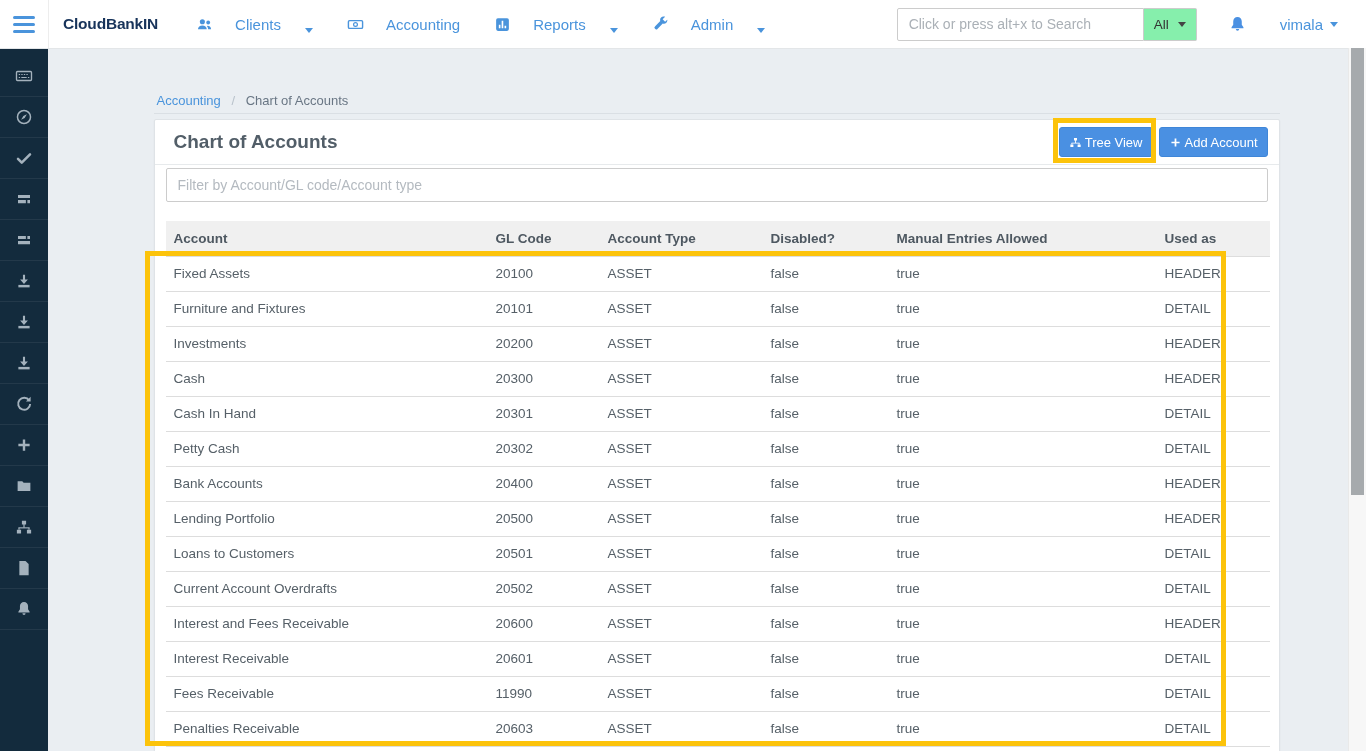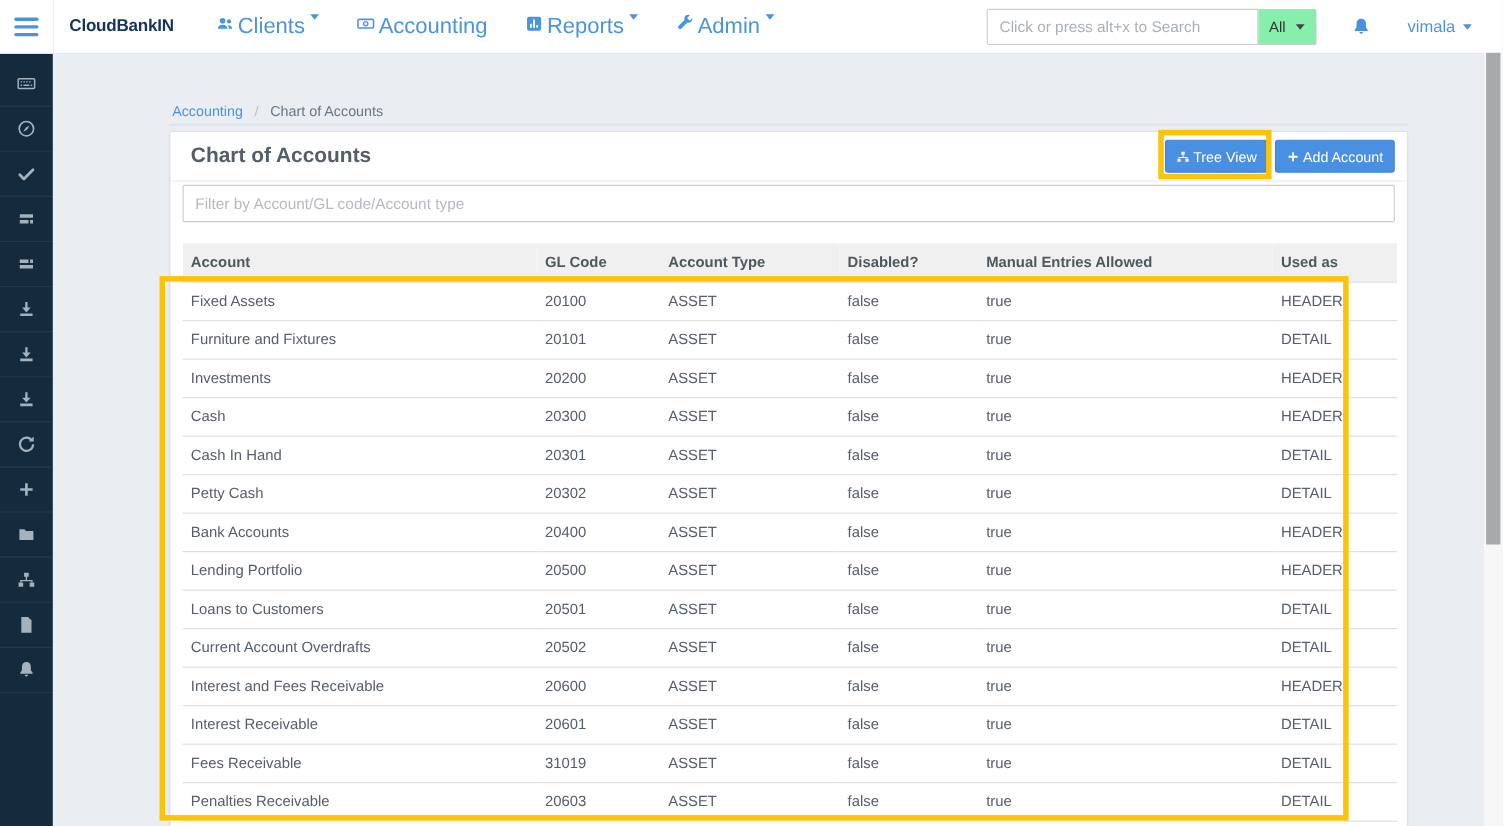--- a/index.html
+++ b/index.html
@@ -12,21 +12,21 @@
   .icon svg{ display:block; }
 
   
   .topbar{ position:absolute; top:0; left:0; right:0; height:48px; background:#fff;
            border-bottom:1px solid #e3e6e8; display:flex; align-items:center; z-index:30; }
   .hamburger{ width:48px; height:48px; display:flex; flex-direction:column; justify-content:center;
               align-items:center; gap:4px; border-right:1px solid #ededed; cursor:pointer; flex:0 0 auto; }
   .hamburger .bar{ width:22px; height:3px; border-radius:2px; background:#4a94dc; }
   .logo{ margin-left:14px; font-weight:bold; font-size:15.5px; color:#17335a; letter-spacing:-0.2px; }
   .nav{ display:flex; align-items:center; margin-left:38px; gap:34px; }
-  .nav-item{ display:flex; align-items:flex-start; gap:3px; color:#4a94dc; font-size:20px; cursor:pointer; }
+  .nav-item{ display:flex; align-items:flex-end; gap:22px; color:#4a94dc; font-size:15px; cursor:pointer; }
   .nav-item .icon svg{ width:17px; height:17px; }
   .caret{ width:0; height:0; border-left:4px solid transparent; border-right:4px solid transparent;
           border-top:5px solid currentColor; margin-left:2px; }
   .top-right{ margin-left:auto; display:flex; align-items:center; padding-right:16px; }
   .search-group{ display:flex; }
   .search-input{ width:247px; height:33px; box-sizing:border-box; border:1px solid #ccc;
                  border-radius:2px 0 0 2px; padding:0 11px; font-size:14px; color:#555; outline:none;
                  font-family:inherit; }
   .search-input::placeholder{ color:#aab0b6; }
   .scope-select{ display:flex; align-items:center; justify-content:center; gap:7px; width:53px; height:33px;
@@ -412,21 +412,21 @@
             <tr>
               <td>Interest Receivable</td>
               <td>20601</td>
               <td>ASSET</td>
               <td>false</td>
               <td>true</td>
               <td>DETAIL</td>
             </tr>
             <tr>
               <td>Fees Receivable</td>
-              <td>31019</td>
+              <td>11990</td>
               <td>ASSET</td>
               <td>false</td>
               <td>true</td>
               <td>DETAIL</td>
             </tr>
             <tr>
               <td>Penalties Receivable</td>
               <td>20603</td>
               <td>ASSET</td>
               <td>false</td>

